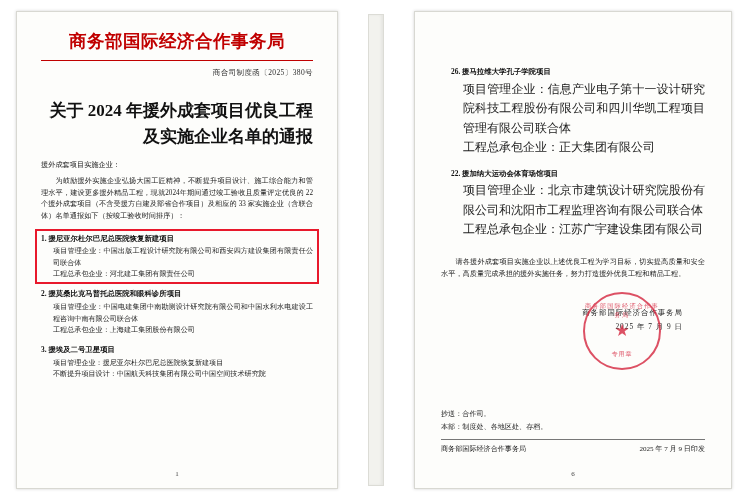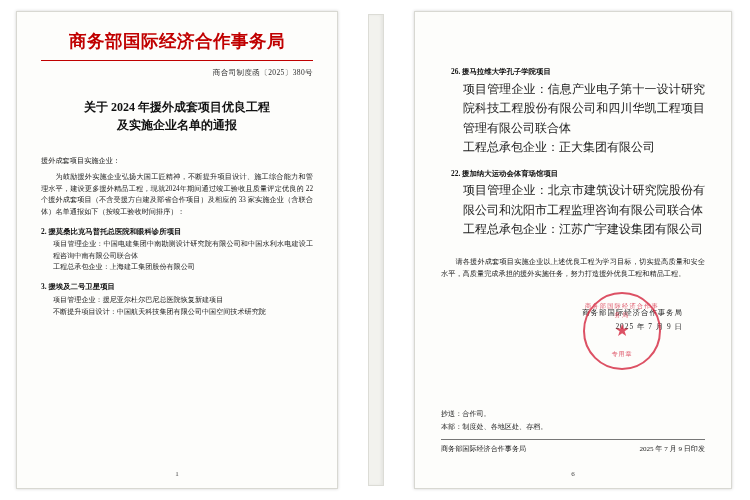--- a/index.html
+++ b/index.html
@@ -72,27 +72,27 @@
   }
   .doc-number {
     text-align: right;
     font-family: "Liberation Serif", serif;
     font-size: 7.5px;
     color: #2b2b2b;
     letter-spacing: 0.4px;
     margin-bottom: 20px;
   }
   .doc-title {
-    text-align: center;
+    text-align: right;
     font-family: "Liberation Serif", serif;
     font-weight: bold;
-    font-size: 12px;
+    font-size: 17px;
     color: #111;
     line-height: 1.5;
-    margin-bottom: 22px;
+    margin-bottom: 11px;
   }
   .para {
     font-family: "Liberation Serif", serif;
     font-size: 7.2px;
     color: #1b1b1b;
     line-height: 1.62;
     text-align: justify;
     text-indent: 14.4px;
     margin: 0 0 4px 0;
   }
@@ -261,20 +261,26 @@
     <div class="doc-title">
       <div>关于 2024 年援外成套项目优良工程</div>
       <div>及实施企业名单的通报</div>
     </div>
 
     <div class="block">
       <p class="para" style="text-indent:0">援外成套项目实施企业：</p>
       <p class="para">为鼓励援外实施企业弘扬大国工匠精神，不断提升项目设计、施工综合能力和管理水平，建设更多援外精品工程，现就2024年期间通过竣工验收且质量评定优良的 22 个援外成套项目（不含受援方自建及部省合作项目）及相应的 33 家实施企业（含联合体）名单通报如下（按竣工验收时间排序）：</p>
     </div>
 
+    <div class="item" style="margin-top:10px;">
+      <div class="highlight-box"></div>
+      <div class="item-title">1. 援尼亚尔杜尔巴尼总医院恢复新建项目</div>
+      <div class="item-line">项目管理企业：中国出版工程设计研究院有限公司和西安四方建设集团有限责任公司联合体</div>
+      <div class="item-line">工程总承包企业：河北建工集团有限责任公司</div>
+    </div>
 
     <div class="item" style="margin-top:0;">
       <div class="item-title">2. 援莫桑比克马普托总医院和眼科诊所项目</div>
       <div class="item-line">项目管理企业：中国电建集团中南勘测设计研究院有限公司和中国水利水电建设工程咨询中南有限公司联合体</div>
       <div class="item-line">工程总承包企业：上海建工集团股份有限公司</div>
     </div>
 
     <div class="item">
       <div class="item-title">3. 援埃及二号卫星项目</div>
       <div class="item-line">项目管理企业：援尼亚尔杜尔巴尼总医院恢复新建项目</div>

